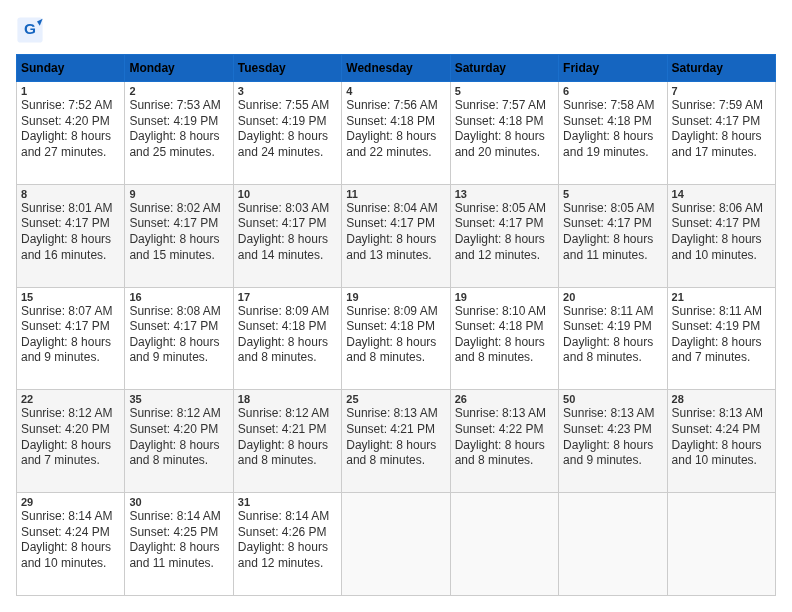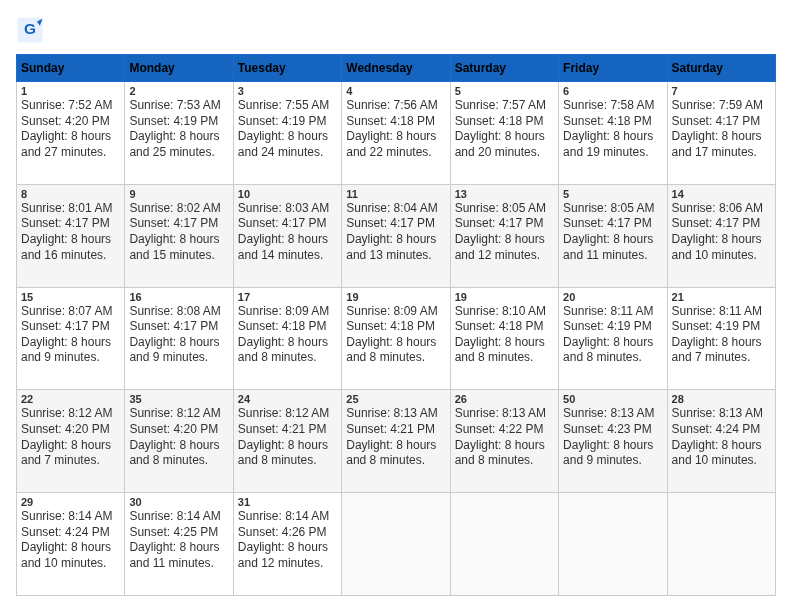--- a/index.html
+++ b/index.html
@@ -221,21 +221,21 @@
         <tr>
           <td>
             <span class="day-num">22</span>
             <div class="cell-content">Sunrise: 8:12 AM<br>Sunset: 4:20 PM<br>Daylight: 8 hours and 7 minutes.</div>
           </td>
           <td>
             <span class="day-num">35</span>
             <div class="cell-content">Sunrise: 8:12 AM<br>Sunset: 4:20 PM<br>Daylight: 8 hours and 8 minutes.</div>
           </td>
           <td>
-            <span class="day-num">24</span>
+            <span class="day-num">18</span>
             <div class="cell-content">Sunrise: 8:12 AM<br>Sunset: 4:21 PM<br>Daylight: 8 hours and 8 minutes.</div>
           </td>
           <td>
             <span class="day-num">25</span>
             <div class="cell-content">Sunrise: 8:13 AM<br>Sunset: 4:21 PM<br>Daylight: 8 hours and 8 minutes.</div>
           </td>
           <td>
             <span class="day-num">26</span>
             <div class="cell-content">Sunrise: 8:13 AM<br>Sunset: 4:22 PM<br>Daylight: 8 hours and 8 minutes.</div>
           </td>

